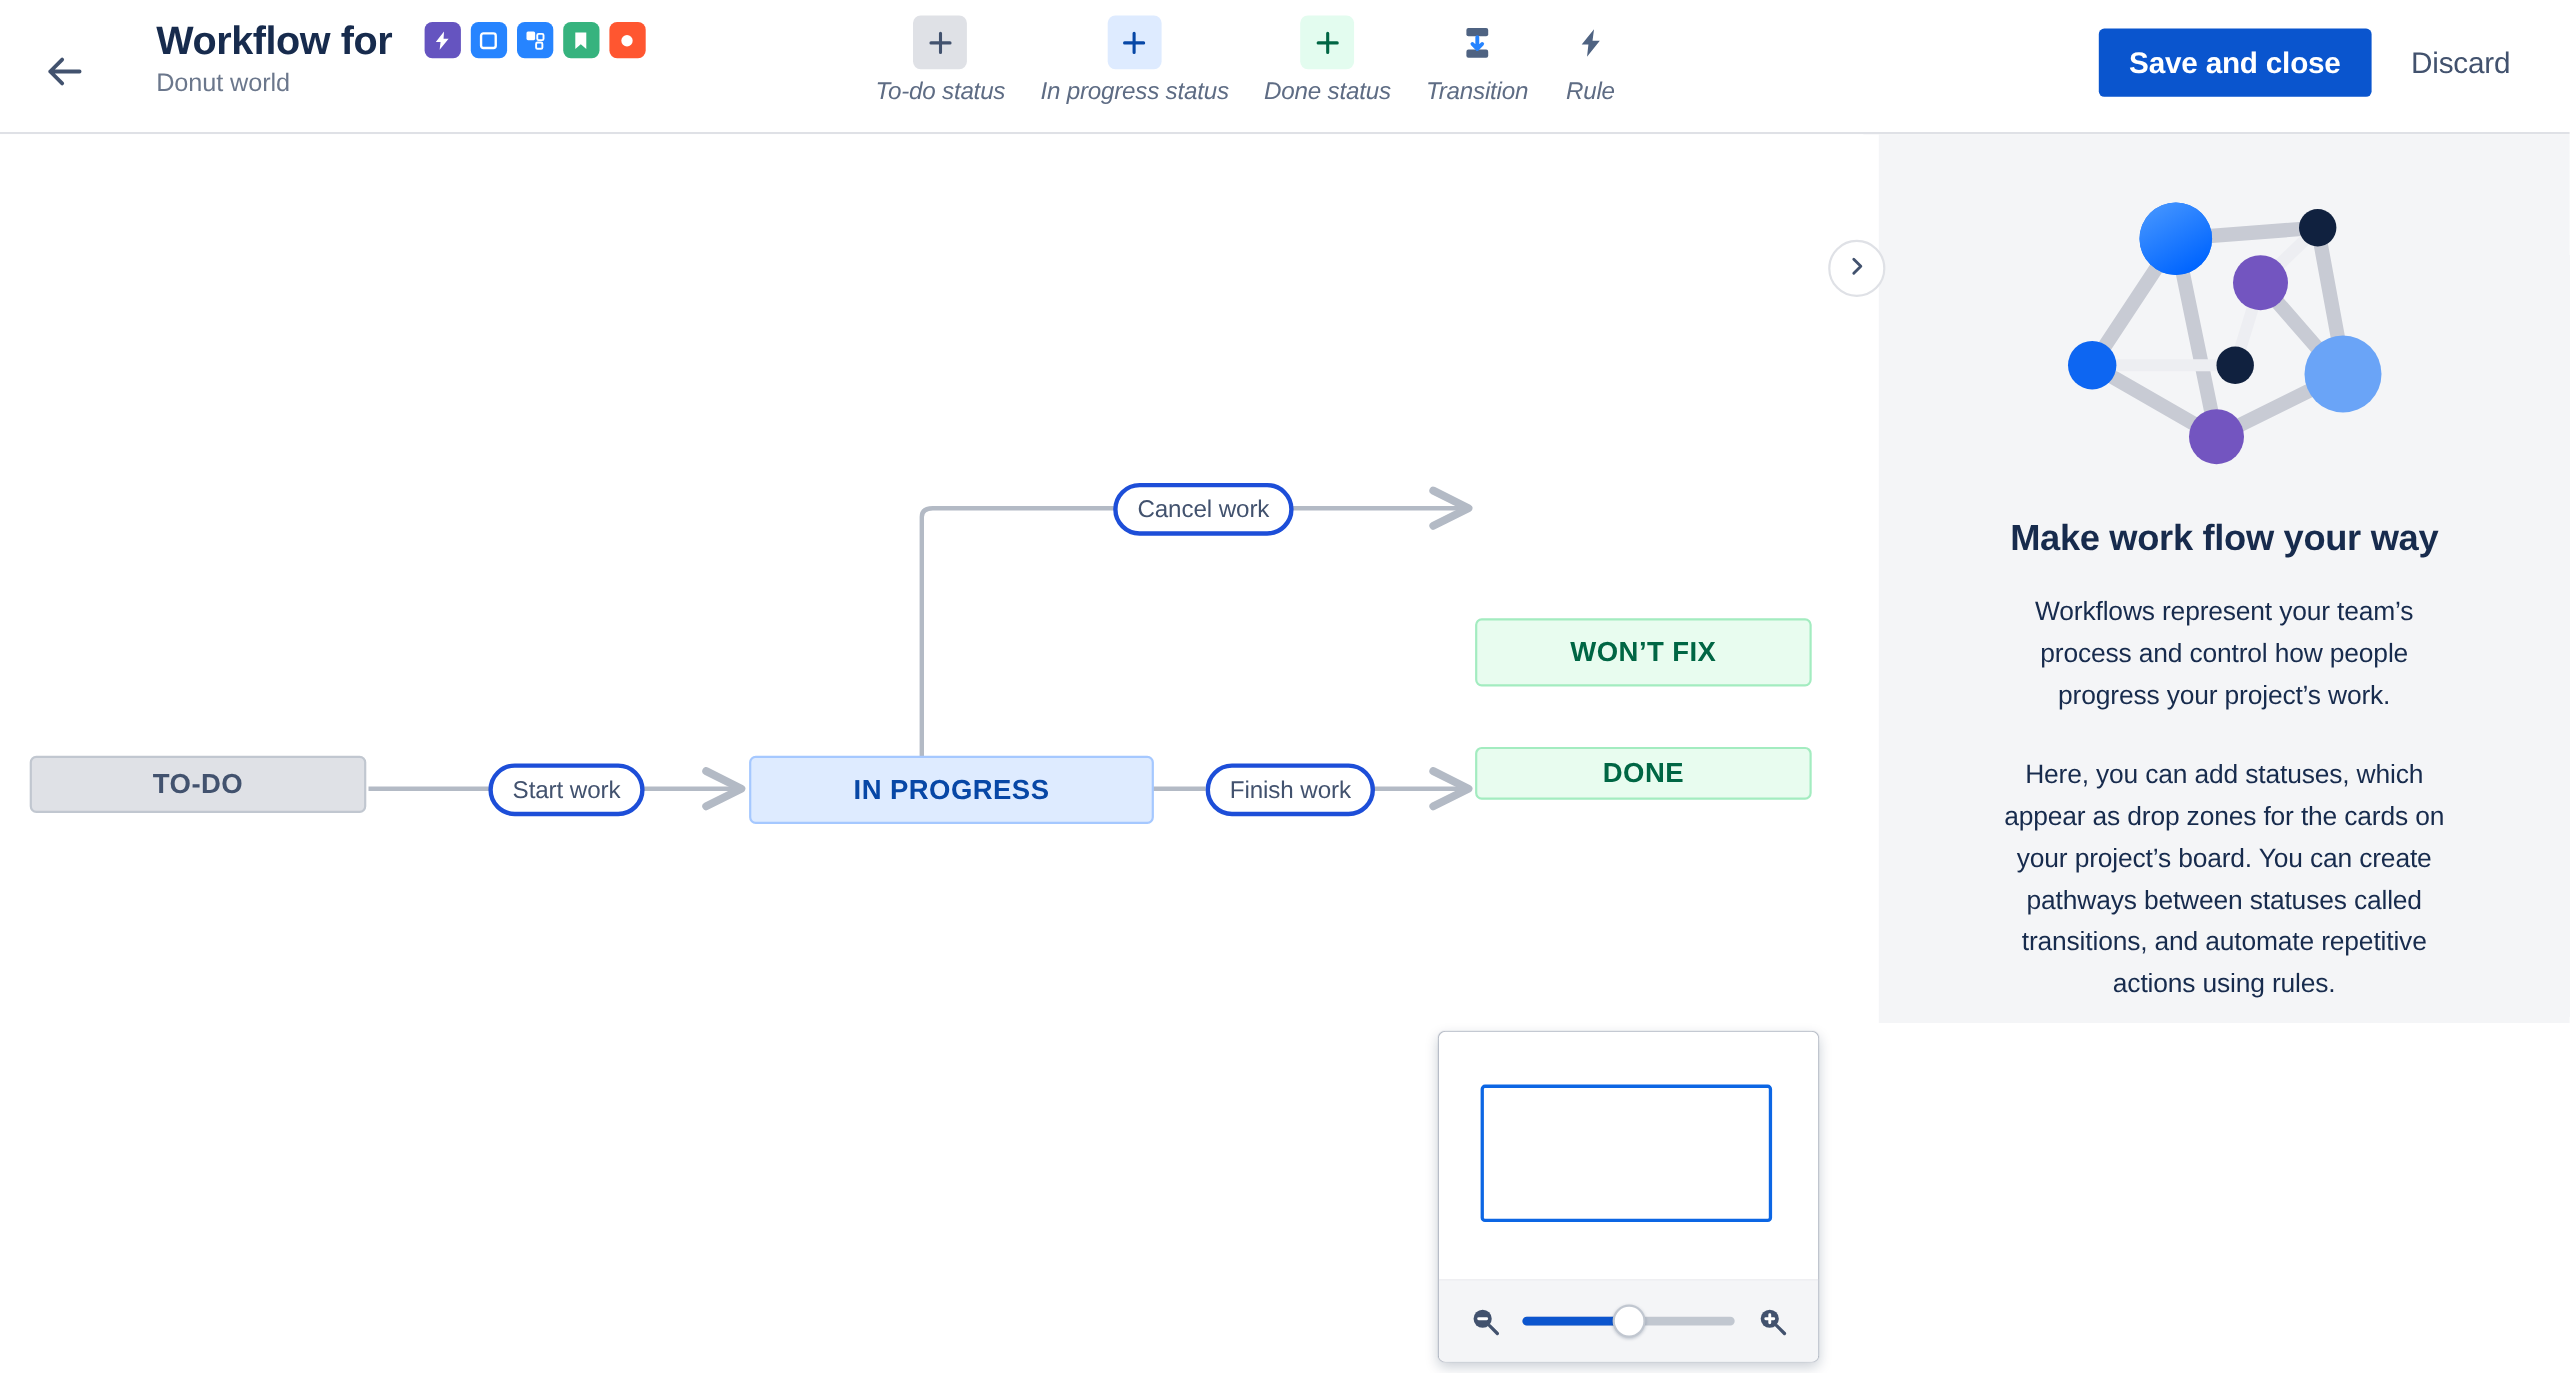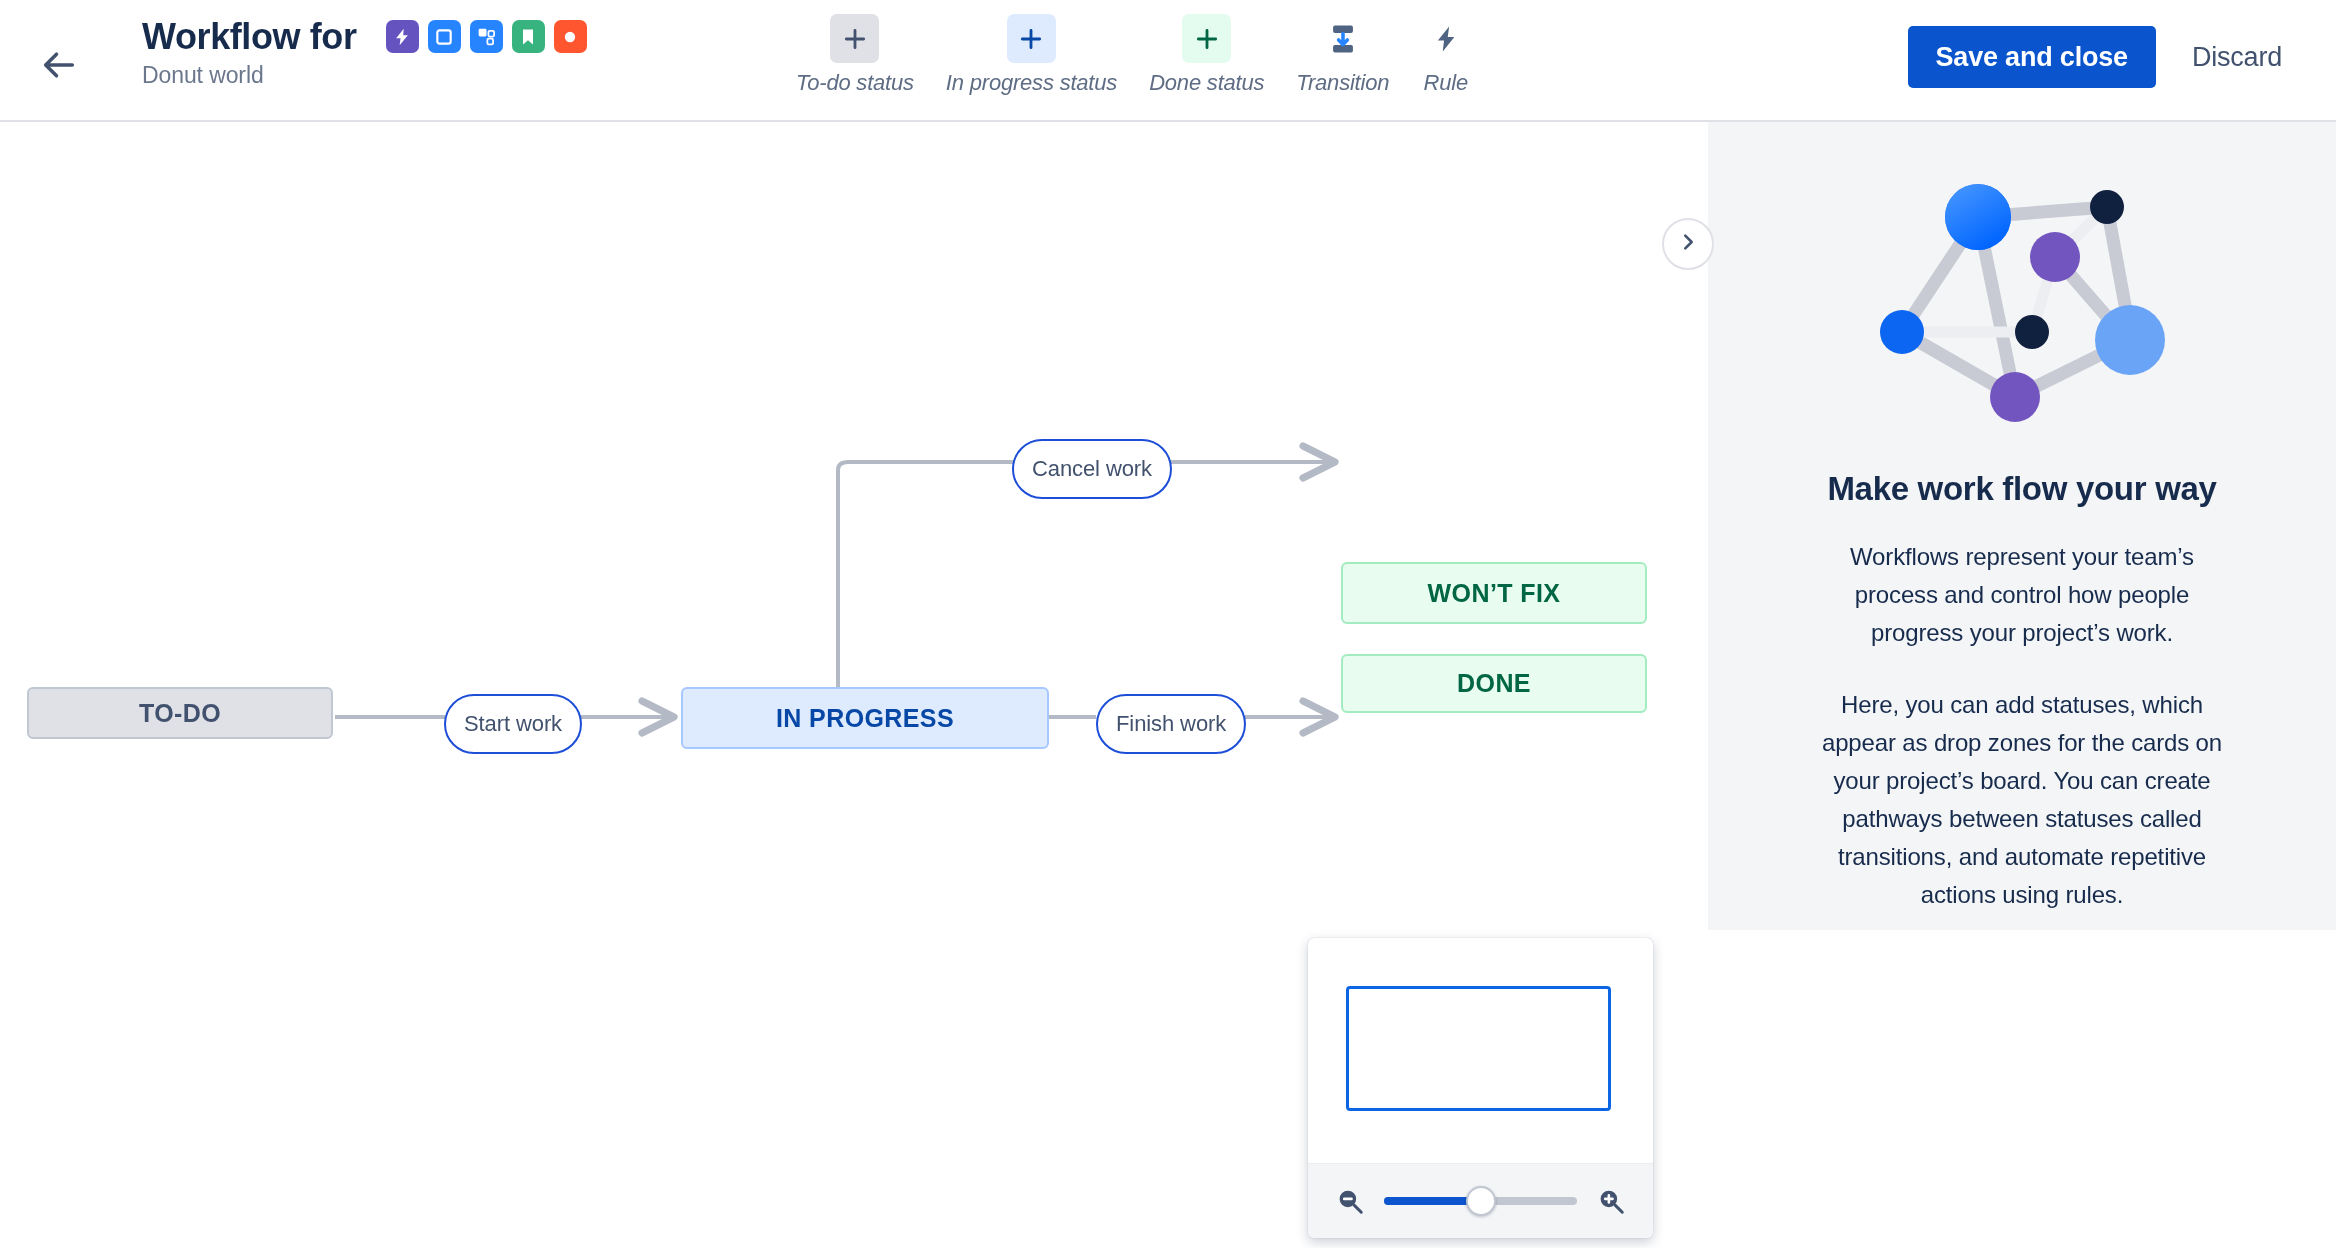--- a/index.html
+++ b/index.html
@@ -82,22 +82,22 @@
     background:#dfe1e6; border:2px solid #c1c7d0; color:#42526e;
   }
   .node-prog{
     background:#deebff; border:2px solid #a5c8ff; color:#0747a6;
   }
   .node-done{
     background:#e8fcef; border:2px solid #a3ecc0; color:#006644;
   }
 
   .tlabel{
-    position:absolute; background:#ffffff; border:2px solid #1d4ed8;
-    border-radius:30px; height:60px; display:flex; align-items:center;
+    position:absolute; background:#ffffff; border:4px solid #1d4ed8;
+    border-radius:30px; height:48px; display:flex; align-items:center;
     justify-content:center; padding:0 18px; font-size:22px; color:#42526e;
     cursor:pointer; white-space:nowrap; letter-spacing:-0.1px;
   }
 
   
   .collapse-btn{
     position:absolute; left:1662px; top:218px; width:52px; height:52px;
     border-radius:50%; background:#ffffff; border:2px solid #dfe1e6;
     display:flex; align-items:center; justify-content:center; cursor:pointer;
     z-index:6;
@@ -276,21 +276,21 @@
 
     <line x1="1245" y1="595" x2="1333" y2="595" stroke="#b3bac5" stroke-width="4" marker-end="url(#arw)"></line>
   </svg>
 
   <div class="node node-todo" style="left:27px; top:565px; width:306px; height:52px;">TO-DO</div>
 
   <div class="node node-prog" style="left:681px; top:565px; width:368px; height:62px;">IN PROGRESS</div>
 
   <div class="node node-done" style="left:1341px; top:440px; width:306px; height:62px;">WON’T FIX</div>
 
-  <div class="node node-done" style="left:1341px; top:532px; width:306px; height:59px;">DONE</div>
+  <div class="node node-done" style="left:1341px; top:557px; width:306px; height:48px;">DONE</div>
 
   <div class="tlabel" style="left:444px; top:572px;">Start work</div>
 
   <div class="tlabel" style="left:1012px; top:317px;">Cancel work</div>
 
   <div class="tlabel" style="left:1096px; top:572px;">Finish work</div>
 </div>
 
 <div class="collapse-btn">
   <span>

